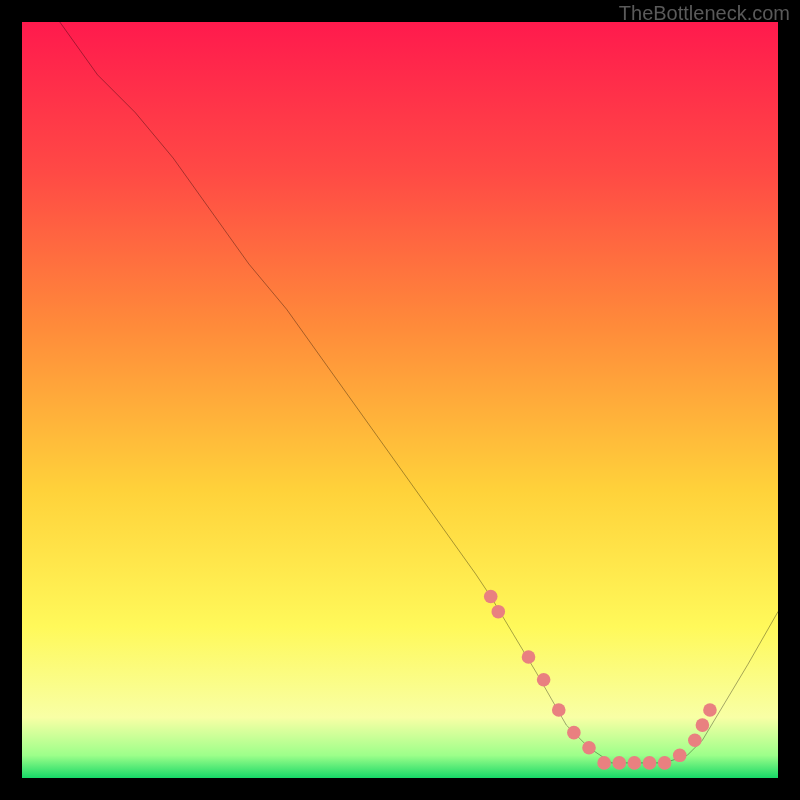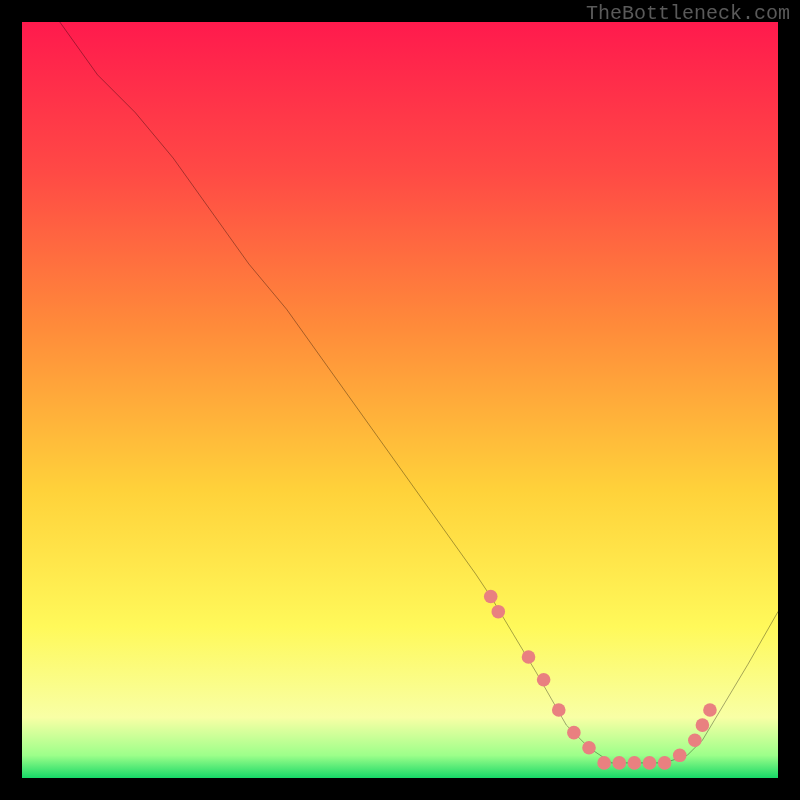--- a/index.html
+++ b/index.html
@@ -9,21 +9,20 @@
     height: 800px;
     background: #000;
     overflow: hidden;
     font-family: Arial, Helvetica, sans-serif;
   }
   .frame {
     position: relative;
     width: 800px;
     height: 800px;
     box-sizing: border-box;
-    font-family: Liberation Mono, monospace;
   }
   .plot {
     position: absolute;
     left: 22px;
     top: 22px;
     width: 756px;
     height: 756px;
     box-sizing: border-box;
   }
   .plot svg {

